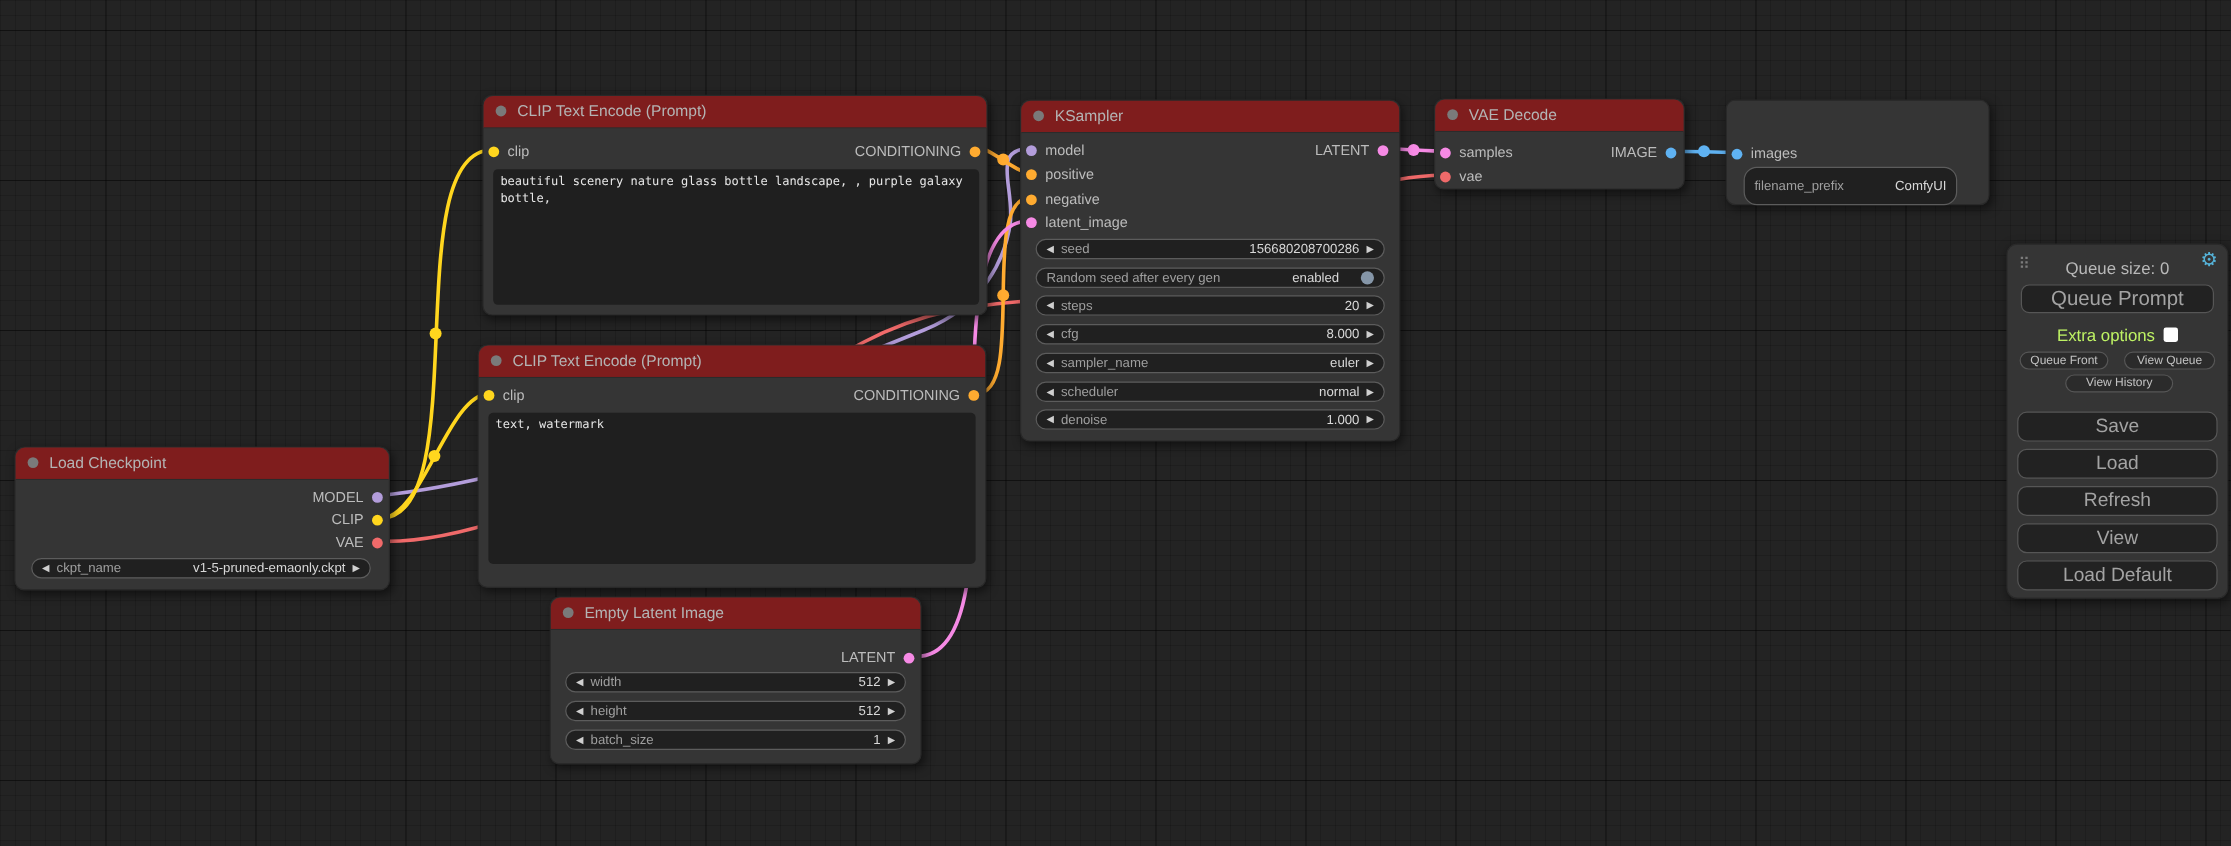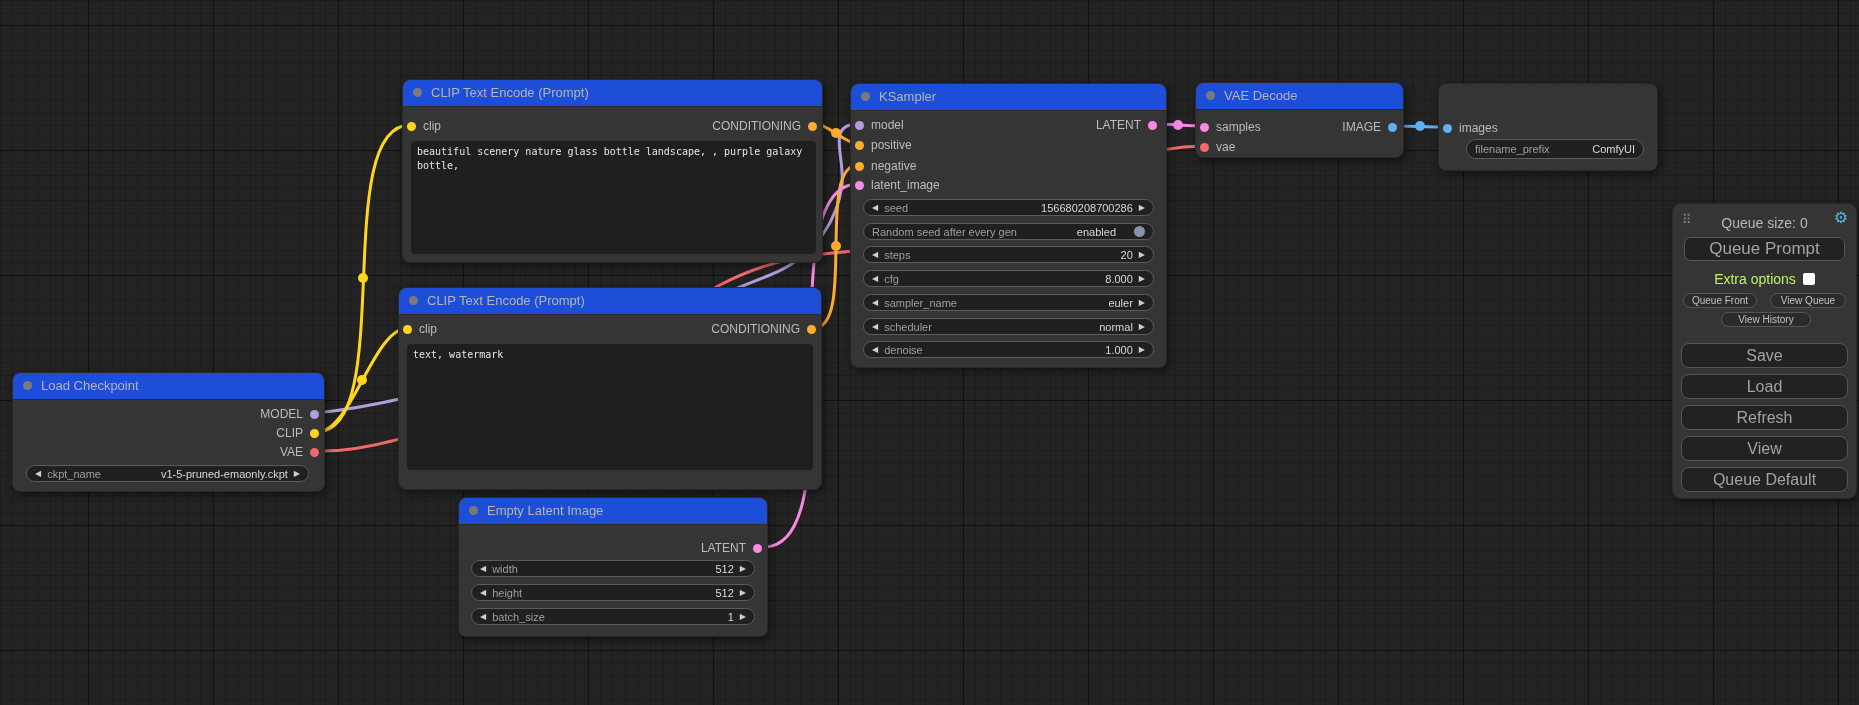--- a/index.html
+++ b/index.html
@@ -13,21 +13,21 @@
       linear-gradient(90deg, rgba(0,0,0,.16) 1px, transparent 1px);
     background-size:125px 125px,125px 125px,12.5px 12.5px,12.5px 12.5px;
     background-position:0 25px,-37px 0,0 0,0 0;
     font-family:"Liberation Sans",sans-serif;
   }
   #wires{position:absolute;left:0;top:0;z-index:1;}
   #wires path{fill:none;stroke-width:3;stroke-linecap:round;}
   .node{position:absolute;z-index:2;background:#353535;border:1px solid #292929;border-radius:8px;
         box-shadow:2px 3px 8px rgba(0,0,0,.5);box-sizing:border-box;color:#b8b8b8;}
   .title{position:relative;height:26px;line-height:26px;padding-left:28px;font-size:13px;color:#b4b4b4;
-         background:#1d4ed8;border-radius:8px 8px 0 0;border-bottom:1px solid #2b2b2b;
+         background:#7f1d1d;border-radius:8px 8px 0 0;border-bottom:1px solid #2b2b2b;
          white-space:nowrap;overflow:hidden;}
   .tdot{position:absolute;left:10px;top:8px;width:9px;height:9px;border-radius:50%;background:#7a7a7a;}
   .slot{position:absolute;height:18px;display:flex;align-items:center;gap:7px;font-size:12px;color:#bcbcbc;white-space:nowrap;}
   .slot.in{left:4px;}
   .slot.out{right:5px;flex-direction:row-reverse;}
   .pdot{width:9px;height:9px;border-radius:50%;flex:none;}
   .widget{position:absolute;height:17px;background:#202020;border:1px solid #5c5c5c;border-radius:10px;
           display:flex;align-items:center;gap:6px;font-size:11px;color:#9f9f9f;padding:0 8px;box-sizing:border-box;}
   .widget .val{margin-left:auto;color:#d8d8d8;}
   .widget .arr{font-size:8px;color:#cfcfcf;flex:none;line-height:17px;}
@@ -232,21 +232,21 @@
         <span class="pdot" style="background-color: rgb(95, 178, 242);"></span>
         <span>IMAGE</span>
       </div>
   </div>
 
   <div class="node" style="left:1438px;top:83px;width:220px;height:88px;">
     <div class="slot in" style="top:35px">
         <span class="pdot" style="background-color: rgb(95, 178, 242);"></span>
         <span>images</span>
       </div>
-    <div class="widget noarrow" style="left:27px;width:178px;top:55px;height:20px;border-radius:11px;">
+    <div class="widget noarrow" style="left:14px;width:178px;top:55px;height:32px;border-radius:11px;">
       <span>filename_prefix</span>
       <span class="val">ComfyUI</span>
     </div>
   </div>
 
   <div id="qpanel">
     <span class="handle">⠿</span>
     <div class="qsize">Queue size: 0</div>
     <span class="gear" style="color: rgb(85, 179, 217);">⚙</span>
     <div class="qbtn big" style="top:33px">Queue Prompt</div>
@@ -254,16 +254,16 @@
       <span>Extra options</span>
       <span class="chk"></span>
     </div>
     <div class="qbtn sm" style="top:89px;left:10px;width:74px">Queue Front</div>
     <div class="qbtn sm" style="top:89px;right:10px;width:76px">View Queue</div>
     <div class="qbtn sm" style="top:108px;left:48px;width:90px">View History</div>
     <div class="qbtn med" style="top:139px">Save</div>
     <div class="qbtn med" style="top:170px">Load</div>
     <div class="qbtn med" style="top:201px">Refresh</div>
     <div class="qbtn med" style="top:232px">View</div>
-    <div class="qbtn med" style="top:263px">Queue Default</div>
+    <div class="qbtn med" style="top:263px">Load Default</div>
   </div>
 
 </div>
 
 </body></html>

